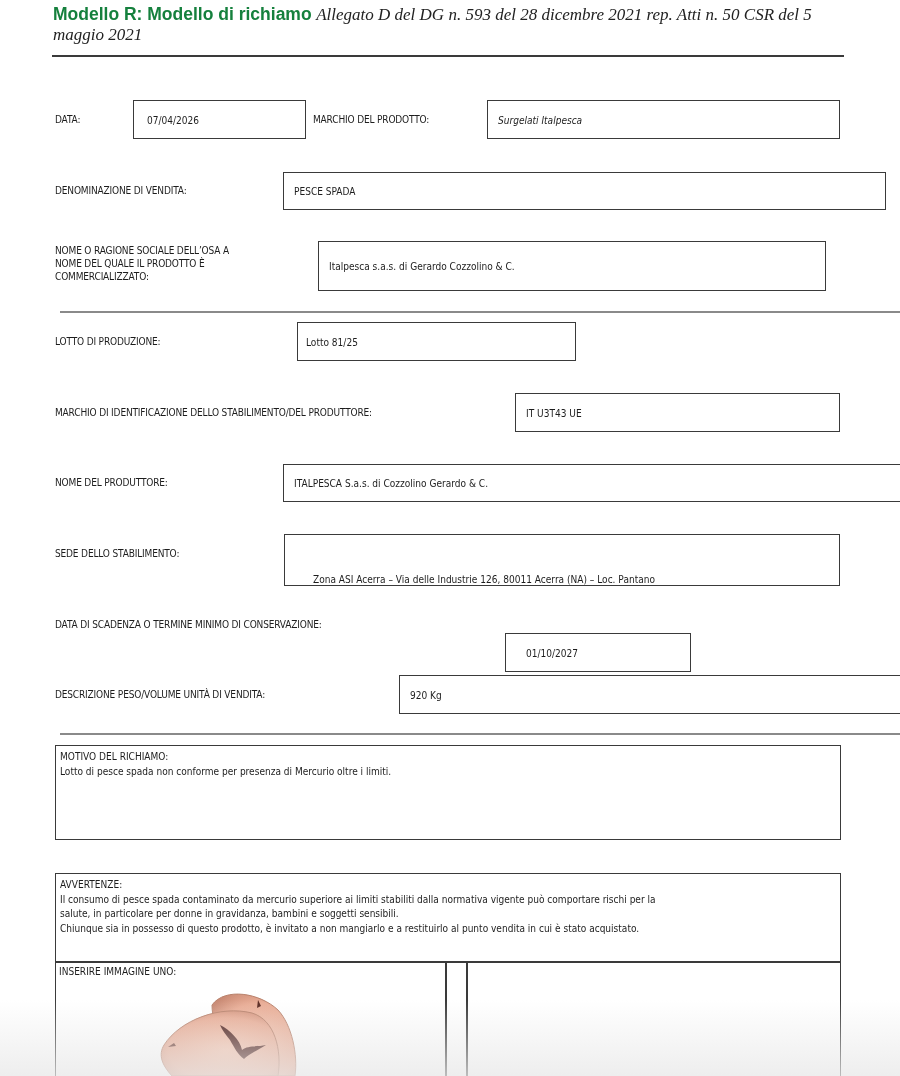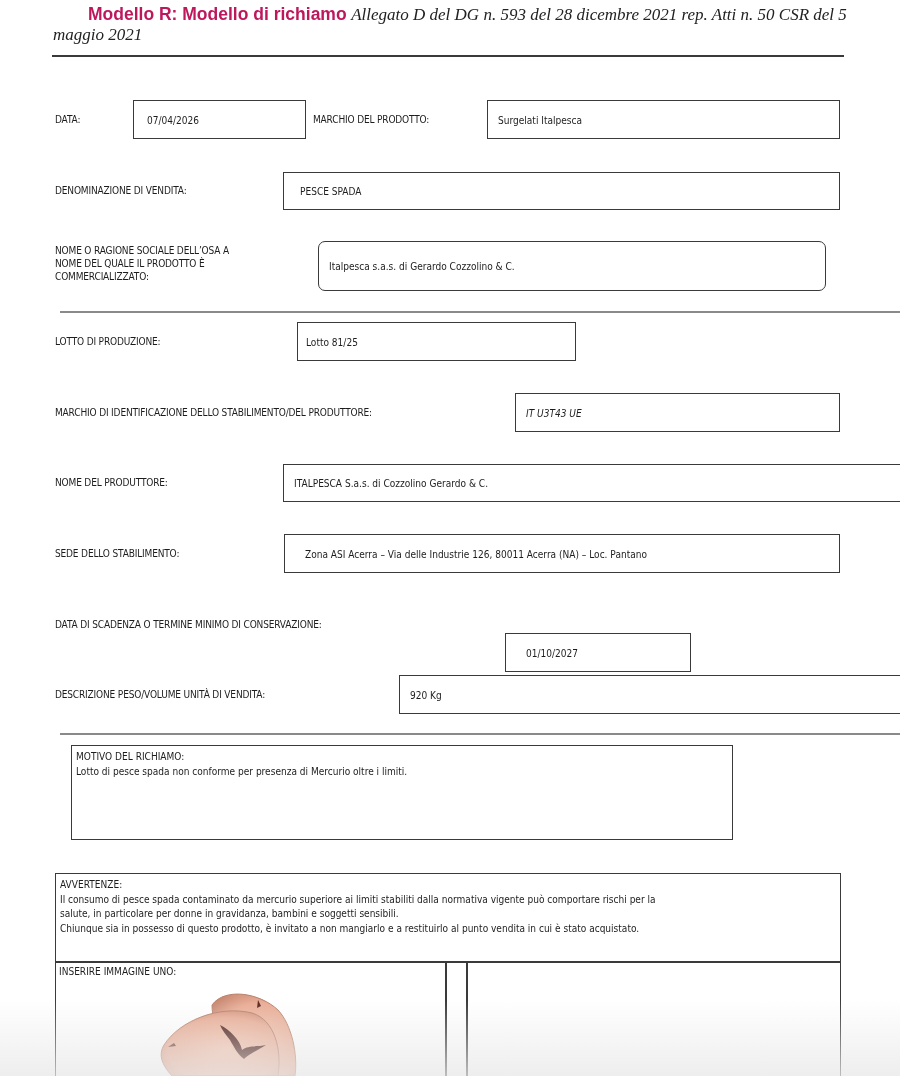--- a/index.html
+++ b/index.html
@@ -6,21 +6,21 @@
     body {
       width: 900px; height: 1076px; position: relative; overflow: hidden;
       background: #ffffff; color: #1a1a1a;
       font-family: "DejaVu Sans Condensed", "DejaVu Sans", sans-serif;
     }
     .abs { position: absolute; }
     .title {
       left: 53px; top: 4px; width: 800px; line-height: 20px;
     }
     .title .bold {
-      font-family: "Liberation Sans", sans-serif; font-weight: bold; font-size: 17.5px; color: #be185d; margin-left: 35px;
+      font-family: "Liberation Sans", sans-serif; font-weight: bold; font-size: 17.5px; color: #15803d;
     }
     .title .ital {
       font-family: "Liberation Serif", serif; font-style: italic; font-size: 17px; color: #222;
     }
     .title-rule { left: 52px; top: 55px; width: 792px; height: 2px; background: #3a3a3a; }
     .rule { height: 2px; background: #8a8a8a; }
     .lbl {
       font-size: 10.5px; letter-spacing: -0.2px; color: #1d1d1d; line-height: 13px;
       font-family: "DejaVu Sans", sans-serif; transform: scaleX(0.86); transform-origin: left center;
       white-space: nowrap;
@@ -55,73 +55,73 @@
   <span class="ital">Allegato D del DG n. 593 del 28 dicembre 2021 rep. Atti n. 50 CSR del 5 maggio 2021</span>
 </div>
 <div class="abs title-rule"></div>
 
 <div class="abs lbl" style="left:55px; top:113px;">DATA:</div>
 <div class="abs box" style="left:133px; top:100px; width:173px; height:39px;">
   <span class="val">07/04/2026</span>
 </div>
 
 <div class="abs lbl" style="left:313px; top:113px;">MARCHIO DEL PRODOTTO:</div>
-<div class="abs box" style="left:487px; top:100px; width:353px; height:39px; padding-left:10px;">
+<div class="abs box" style="left:487px; top:100px; width:353px; height:39px; padding-left:10px;font-style:italic;">
   <span class="val">Surgelati Italpesca</span>
 </div>
 
 <div class="abs lbl" style="left:55px; top:184px;">DENOMINAZIONE DI VENDITA:</div>
-<div class="abs box" style="left:283px; top:172px; width:557px; height:38px; padding-left:16px;">
+<div class="abs box" style="left:283px; top:172px; width:603px; height:38px; padding-left:10px;">
   <span class="val">PESCE SPADA</span>
 </div>
 
 <div class="abs" style="left:55px; top:244px;">
   <div class="lbl">NOME O RAGIONE SOCIALE DELL’OSA A</div>
   <div class="lbl">NOME DEL QUALE IL PRODOTTO È</div>
   <div class="lbl">COMMERCIALIZZATO:</div>
 </div>
-<div class="abs box" style="left:318px; top:241px; width:508px; height:50px; padding-left:10px;border-radius:7px;">
+<div class="abs box" style="left:318px; top:241px; width:508px; height:50px; padding-left:10px;">
   <span class="val">Italpesca s.a.s. di Gerardo Cozzolino &amp; C.</span>
 </div>
 
 <div class="abs rule" style="left:60px; top:311px; width:840px;"></div>
 
 <div class="abs lbl" style="left:55px; top:335px;">LOTTO DI PRODUZIONE:</div>
 <div class="abs box" style="left:257px; top:322px; width:279px; height:39px; padding-left:8px;margin-left:40px;">
   <span class="val">Lotto 81/25</span>
 </div>
 
 <div class="abs lbl" style="left:55px; top:406px;">MARCHIO DI IDENTIFICAZIONE DELLO STABILIMENTO/DEL PRODUTTORE:</div>
-<div class="abs box" style="left:515px; top:393px; width:325px; height:39px; padding-left:10px;font-style:italic;">
+<div class="abs box" style="left:515px; top:393px; width:325px; height:39px; padding-left:10px;">
   <span class="val">IT U3T43 UE</span>
 </div>
 
 <div class="abs lbl" style="left:55px; top:476px;">NOME DEL PRODUTTORE:</div>
 <div class="abs box" style="left:283px; top:464px; width:620px; height:38px; padding-left:10px;">
   <span class="val">ITALPESCA S.a.s. di Cozzolino Gerardo &amp; C.</span>
 </div>
 
 <div class="abs lbl" style="left:55px; top:547px;">SEDE DELLO STABILIMENTO:</div>
-<div class="abs box" style="left:284px; top:534px; width:556px; height:39px; padding-left:20px;">
+<div class="abs box" style="left:284px; top:534px; width:556px; height:52px; padding-left:28px;align-items:flex-end;">
   <span class="val">Zona ASI Acerra – Via delle Industrie 126, 80011 Acerra (NA) – Loc. Pantano</span>
 </div>
 
 <div class="abs lbl" style="left:55px; top:618px;">DATA DI SCADENZA O TERMINE MINIMO DI CONSERVAZIONE:</div>
 <div class="abs box" style="left:505px; top:633px; width:186px; height:39px; padding-left:20px;">
   <span class="val">01/10/2027</span>
 </div>
 
 <div class="abs lbl" style="left:55px; top:688px;">DESCRIZIONE PESO/VOLUME UNITÀ DI VENDITA:</div>
 <div class="abs box" style="left:399px; top:675px; width:503px; height:39px; padding-left:10px;">
   <span class="val">920 Kg</span>
 </div>
 
 <div class="abs rule" style="left:60px; top:733px; width:840px;"></div>
 
-<div class="abs tbox" style="left:55px; top:745px; width:662px; height:95px; padding:3px 4px;margin-left:16px;">
+<div class="abs tbox" style="left:55px; top:745px; width:786px; height:95px; padding:3px 4px;">
   <div class="txt">MOTIVO DEL RICHIAMO:</div>
   <div class="txt">Lotto di pesce spada non conforme per presenza di Mercurio oltre i limiti.</div>
 </div>
 
 <div class="abs tbox" style="left:55px; top:873px; width:786px; height:220px;">
   <div style="padding:3px 4px;">
     <div class="txt">AVVERTENZE:</div>
     <div class="txt">Il consumo di pesce spada contaminato da mercurio superiore ai limiti stabiliti dalla normativa vigente può comportare rischi per la</div>
     <div class="txt">salute, in particolare per donne in gravidanza, bambini e soggetti sensibili.</div>
     <div class="txt">Chiunque sia in possesso di questo prodotto, è invitato a non mangiarlo e a restituirlo al punto vendita in cui è stato acquistato.</div>

